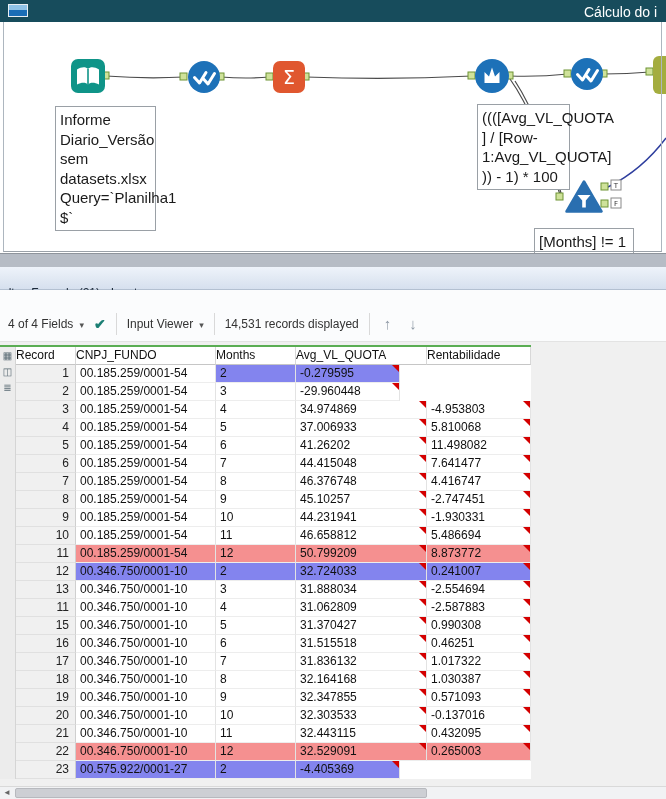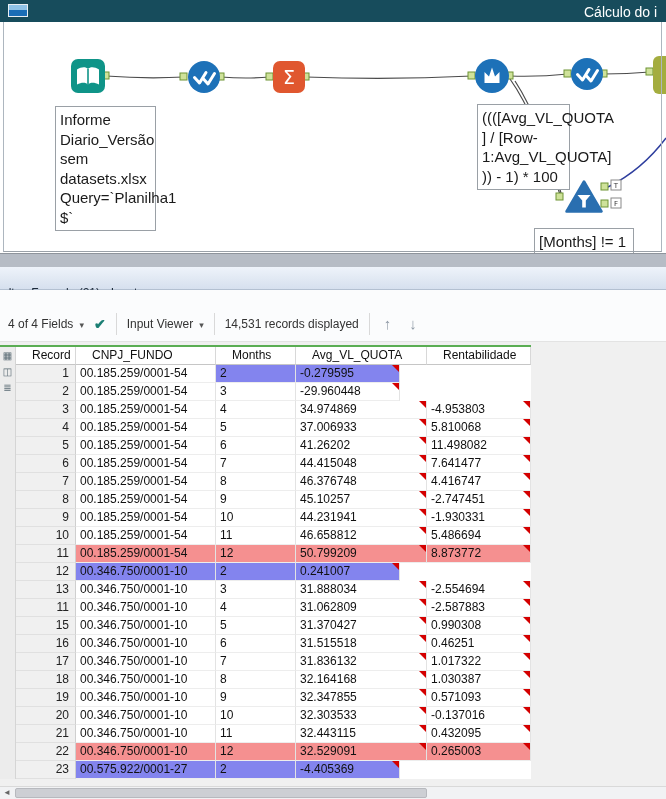--- a/index.html
+++ b/index.html
@@ -36,21 +36,21 @@
   .tb-sep{width:1px;height:22px;background:#d9d9d9}
   .tb-arrow{color:#8f9aa6;font-size:15px;padding:0 4px}
 
   
   .results-body{position:absolute;left:0;top:342px;width:666px;height:444px;background:#f0f0f0}
   .green-line{position:absolute;left:0;top:3px;width:531px;height:2px;background:var(--accent-green,#5aad53)}
   .rail{position:absolute;left:0;top:5px;width:16px;height:432px;background:#ececec;border-right:1px solid #d5d5d5}
   .rail-icon{width:12px;height:12px;margin:3px auto 4px;font-size:10px;line-height:12px;text-align:center;color:#5a6b74}
   .table{position:absolute;left:16px;top:5px;background:#fff}
   .thead{display:flex;height:18px}
-  .hcell{height:18px;line-height:17px;padding:0 16px;background:#fff;border-right:1px solid #d8d8d8;
+  .hcell{height:18px;line-height:17px;padding:0 0;background:#fff;border-right:1px solid #d8d8d8;
          border-bottom:1px solid #c6c6c6;overflow:hidden;white-space:nowrap}
   .trow{display:flex;height:18px}
   .tcell{position:relative;height:18px;line-height:17px;padding:0 4px;background:#fff;
          border-right:1px solid #e3e3e3;border-bottom:1px solid #ededed;overflow:hidden;white-space:nowrap}
   .rec{background:#f0f0f0;text-align:right;border-right:1px solid #cfcfcf;border-bottom:1px solid #e0e0e0;
        color:#222;padding-right:6px}
   .c-record{width:60px}.c-cnpj{width:140px}.c-months{width:80px}.c-avg{width:131px}.c-rent{width:104px}
   .hl-blue{background:var(--hl-blue,#8384ee)}
   .hl-red{background:var(--hl-red,#f59090)}
   .flag{position:absolute;top:0;right:0;width:0;height:0;
@@ -283,20 +283,21 @@
             <div class="tcell rec c-record">11</div>
             <div class="tcell c-cnpj hl-red">00.185.259/0001-54</div>
             <div class="tcell c-months hl-red">12</div>
             <div class="tcell c-avg hl-red">50.799209<i class="flag"></i></div>
             <div class="tcell c-rent hl-red">8.873772<i class="flag"></i></div>
           </div>
           <div class="trow">
             <div class="tcell rec c-record">12</div>
             <div class="tcell c-cnpj hl-blue">00.346.750/0001-10</div>
             <div class="tcell c-months hl-blue">2</div>
+            <div class="tcell c-avg hl-blue">32.724033<i class="flag"></i></div>
             <div class="tcell c-rent hl-blue">0.241007<i class="flag"></i></div>
           </div>
           <div class="trow">
             <div class="tcell rec c-record">13</div>
             <div class="tcell c-cnpj">00.346.750/0001-10</div>
             <div class="tcell c-months">3</div>
             <div class="tcell c-avg">31.888034<i class="flag"></i></div>
             <div class="tcell c-rent">-2.554694<i class="flag"></i></div>
           </div>
           <div class="trow">

